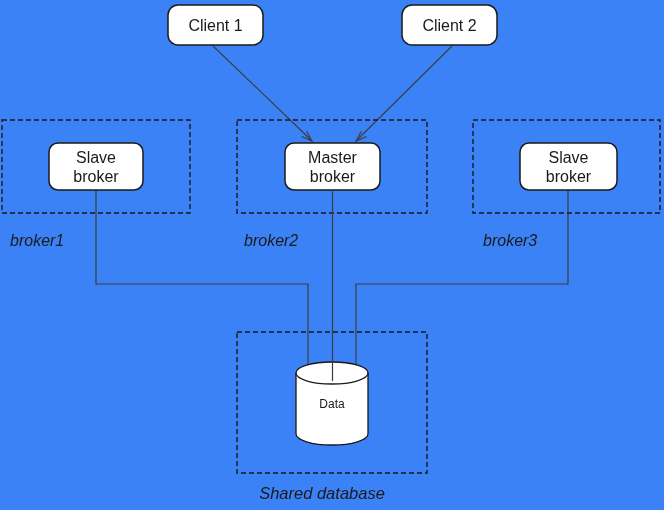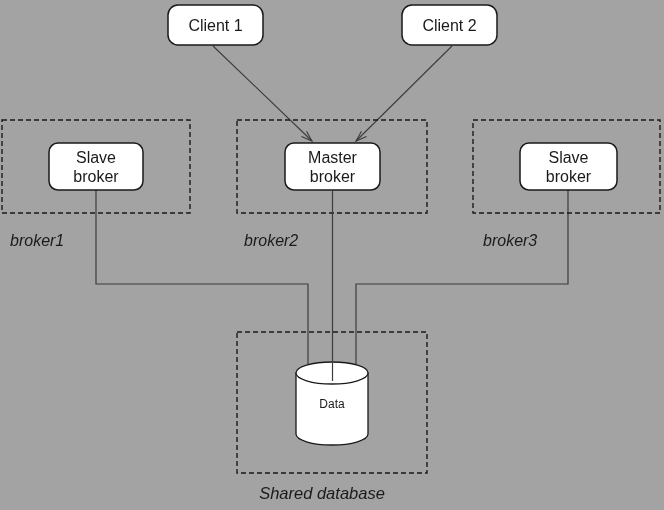--- a/index.html
+++ b/index.html
@@ -4,21 +4,21 @@
 <style>
   html, body {
     margin: 0;
     padding: 0;
     background: #ffffff;
   }
   #stage {
     position: relative;
     width: 664px;
     height: 510px;
-    background: #a3a3a3;
+    background: #3b82f6;
     font-family: "Liberation Sans", sans-serif;
   }
   svg { display: block; }
   .node-box {
     fill: #ffffff;
     stroke: #1a1a1a;
     stroke-width: 1.5;
   }
   .group-box {
     fill: none;

